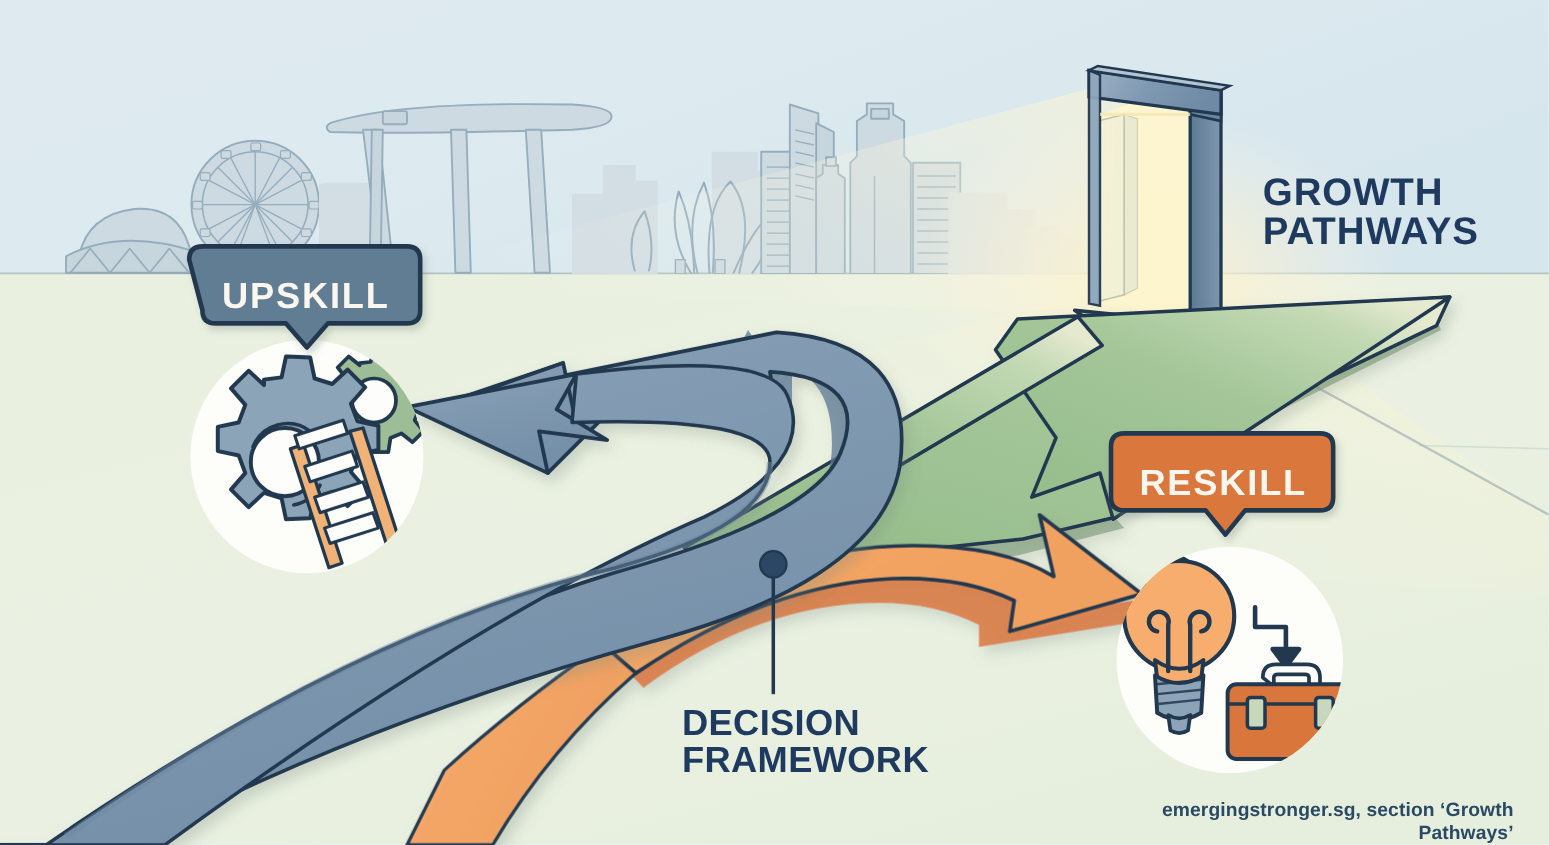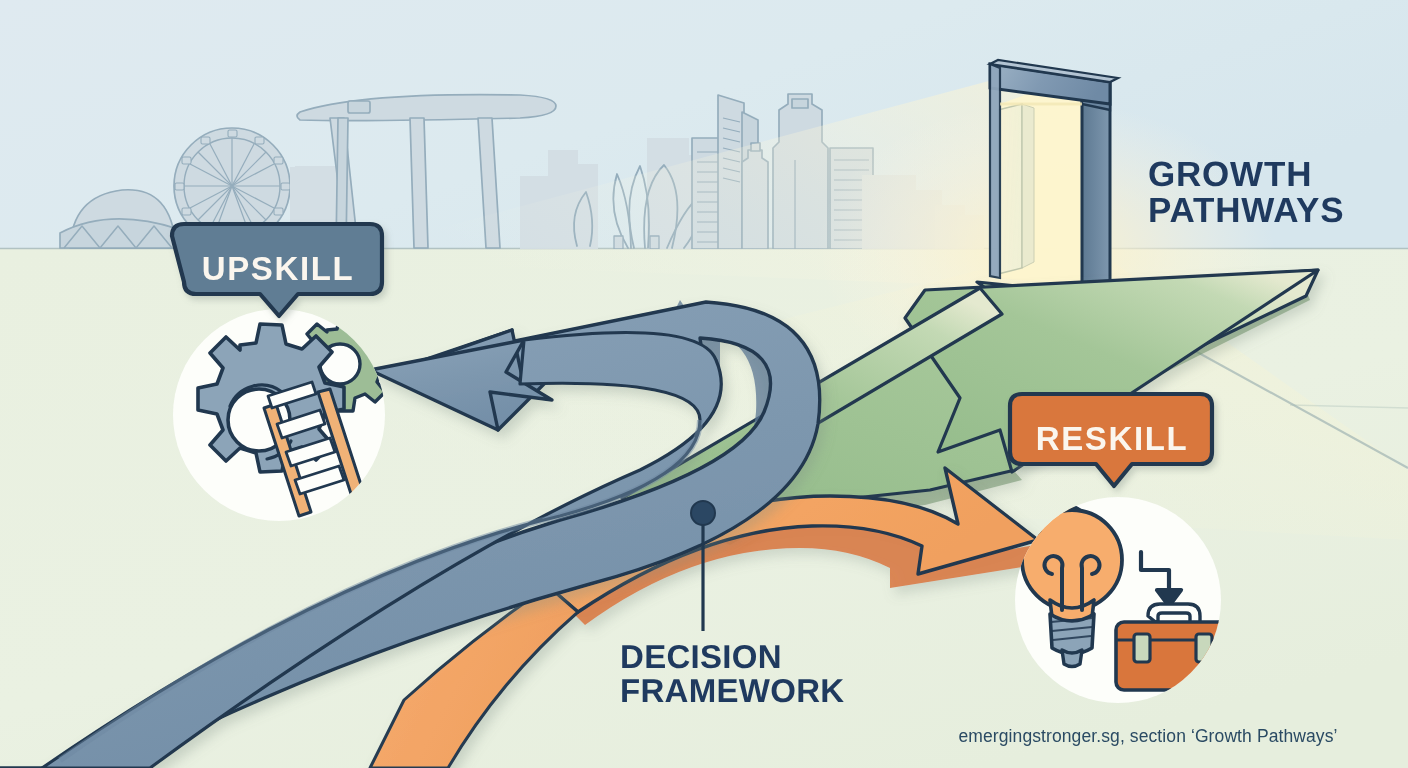--- a/index.html
+++ b/index.html
@@ -35,26 +35,26 @@
     letter-spacing: 0.8px;
   }
   #decision-framework {
     left: 620px; top: 640px;
     width: 330px;
     font-size: 33px;
     letter-spacing: 0.3px;
   }
   #footer-credit {
     position: absolute;
-    left: 958px; top: 726px;
+    left: 996px; top: 726px;
     width: 380px;
-    text-align: center;
+    text-align: right;
     font-size: 17.5px;
     color: #2a4a63;
-    font-weight: normal;
+    font-weight: bold;
     letter-spacing: 0.1px;
   }
 
   
   .badge-text {
     position: absolute;
     font-weight: bold;
     color: #fbf6ee;
     font-size: 33px;
     letter-spacing: 1.6px;

